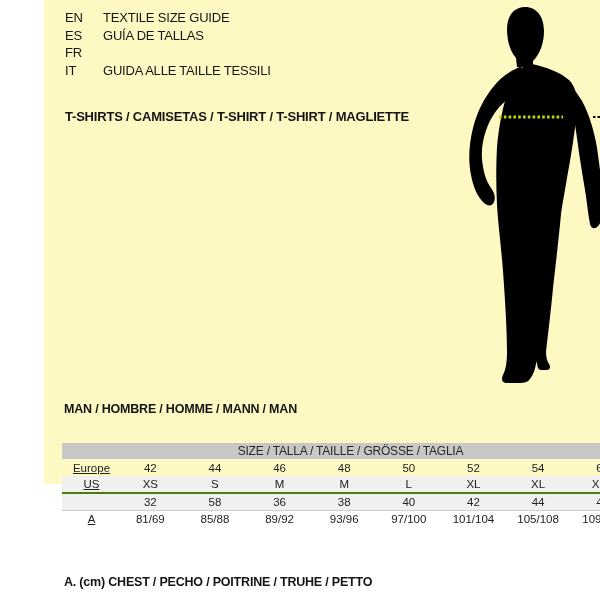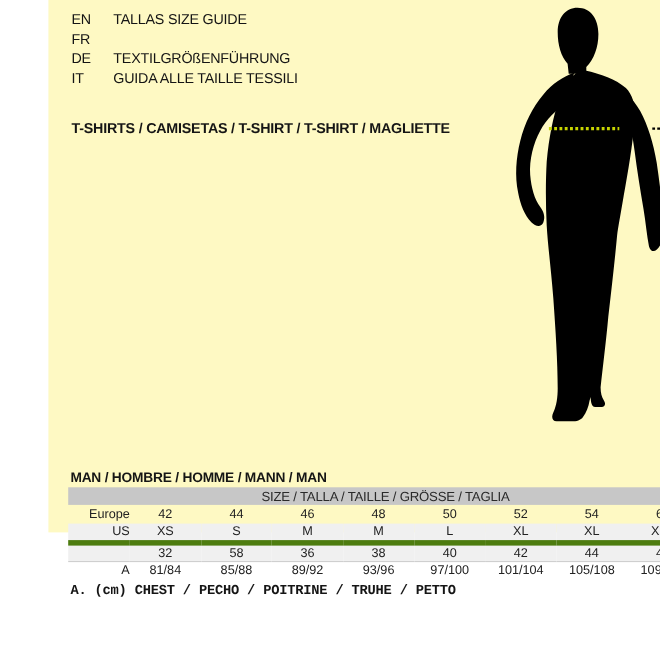--- a/index.html
+++ b/index.html
@@ -14,55 +14,55 @@
   .lang-code { width:38px; flex:0 0 38px; }
 
   
   .categories { position:absolute; left:21px; top:108px;text-align:right; }
   .cat-line { font-size:13px; font-weight:700; letter-spacing:-0.2px; line-height:18.5px; white-space:nowrap; }
 
   
   .figure-wrap { position:absolute; left:400px; top:0; width:200px; height:400px; }
 
   
-  .gender-label { position:absolute; left:20px; top:427px; font-size:12.5px; font-weight:700; letter-spacing:-0.2px; }
+  .gender-label { position:absolute; left:20px; top:402px; font-size:12.5px; font-weight:700; letter-spacing:-0.2px; }
 
   
   .size-table-wrap { position:absolute; left:18px; top:443px; width:573px; }
   table.size-table { width:573px; border-collapse:collapse; table-layout:fixed; }
   table.size-table col.label-col { width:56px; }
   .size-table .head-row td {
     background:#c7c7c7; height:16px; font-size:12px; letter-spacing:-0.2px;
     padding-left:4px; color:#2a2a2a; white-space:nowrap;
   }
   .size-table td { height:17px; font-size:11.5px; text-align:center; vertical-align:middle; color:#222; }
-  .size-table td.row-label { text-align:right; padding-left:3px; }
+  .size-table td.row-label { text-align:center; padding-left:3px;text-decoration:underline; }
   .size-table tr.shaded td { background:#f0f0f0; }
-  .size-table tr.shaded-first td { border-bottom:5px solid #4d7c0f; }
+  .size-table tr.shaded-first td { border-bottom:2px solid #4d7c0f; }
   .size-table tr.measure-row td { border-top:1px solid #cfcfcf; }
 
   
-  .footer-note { position:absolute; left:20px; top:530px; font-size:12.5px; font-weight:700; letter-spacing:-0.2px;font-family:Liberation Mono, monospace; }
+  .footer-note { position:absolute; left:20px; top:575px; font-size:12.5px; font-weight:700; letter-spacing:-0.2px; }
 </style>
 </head>
 <body>
 
 <div class="page">
 
   <div class="lang-list">
     <div class="lang-row">
       <span class="lang-code">EN</span>
-      <span class="lang-label">TALLAS SIZE GUIDE</span>
+      <span class="lang-label">TEXTILE SIZE GUIDE</span>
+    </div>
+    <div class="lang-row">
+      <span class="lang-code">ES</span>
+      <span class="lang-label">GUÍA DE TALLAS</span>
     </div>
     <div class="lang-row">
       <span class="lang-code">FR</span>
-    </div>
-    <div class="lang-row">
-      <span class="lang-code">DE</span>
-      <span class="lang-label">TEXTILGRÖßENFÜHRUNG</span>
     </div>
     <div class="lang-row">
       <span class="lang-code">IT</span>
       <span class="lang-label">GUIDA ALLE TAILLE TESSILI</span>
     </div>
   </div>
 
   <div class="categories">
     <div class="cat-line">T-SHIRTS / CAMISETAS / T-SHIRT / T-SHIRT / MAGLIETTE</div>
   </div>
@@ -175,21 +175,21 @@
         <td>58</td>
         <td>36</td>
         <td>38</td>
         <td>40</td>
         <td>42</td>
         <td>44</td>
         <td>46</td>
       </tr>
       <tr class="measure-row">
         <td class="row-label">A</td>
-        <td>81/84</td>
+        <td>81/69</td>
         <td>85/88</td>
         <td>89/92</td>
         <td>93/96</td>
         <td>97/100</td>
         <td>101/104</td>
         <td>105/108</td>
         <td>109/112</td>
       </tr>
     </tbody>
       </table>

